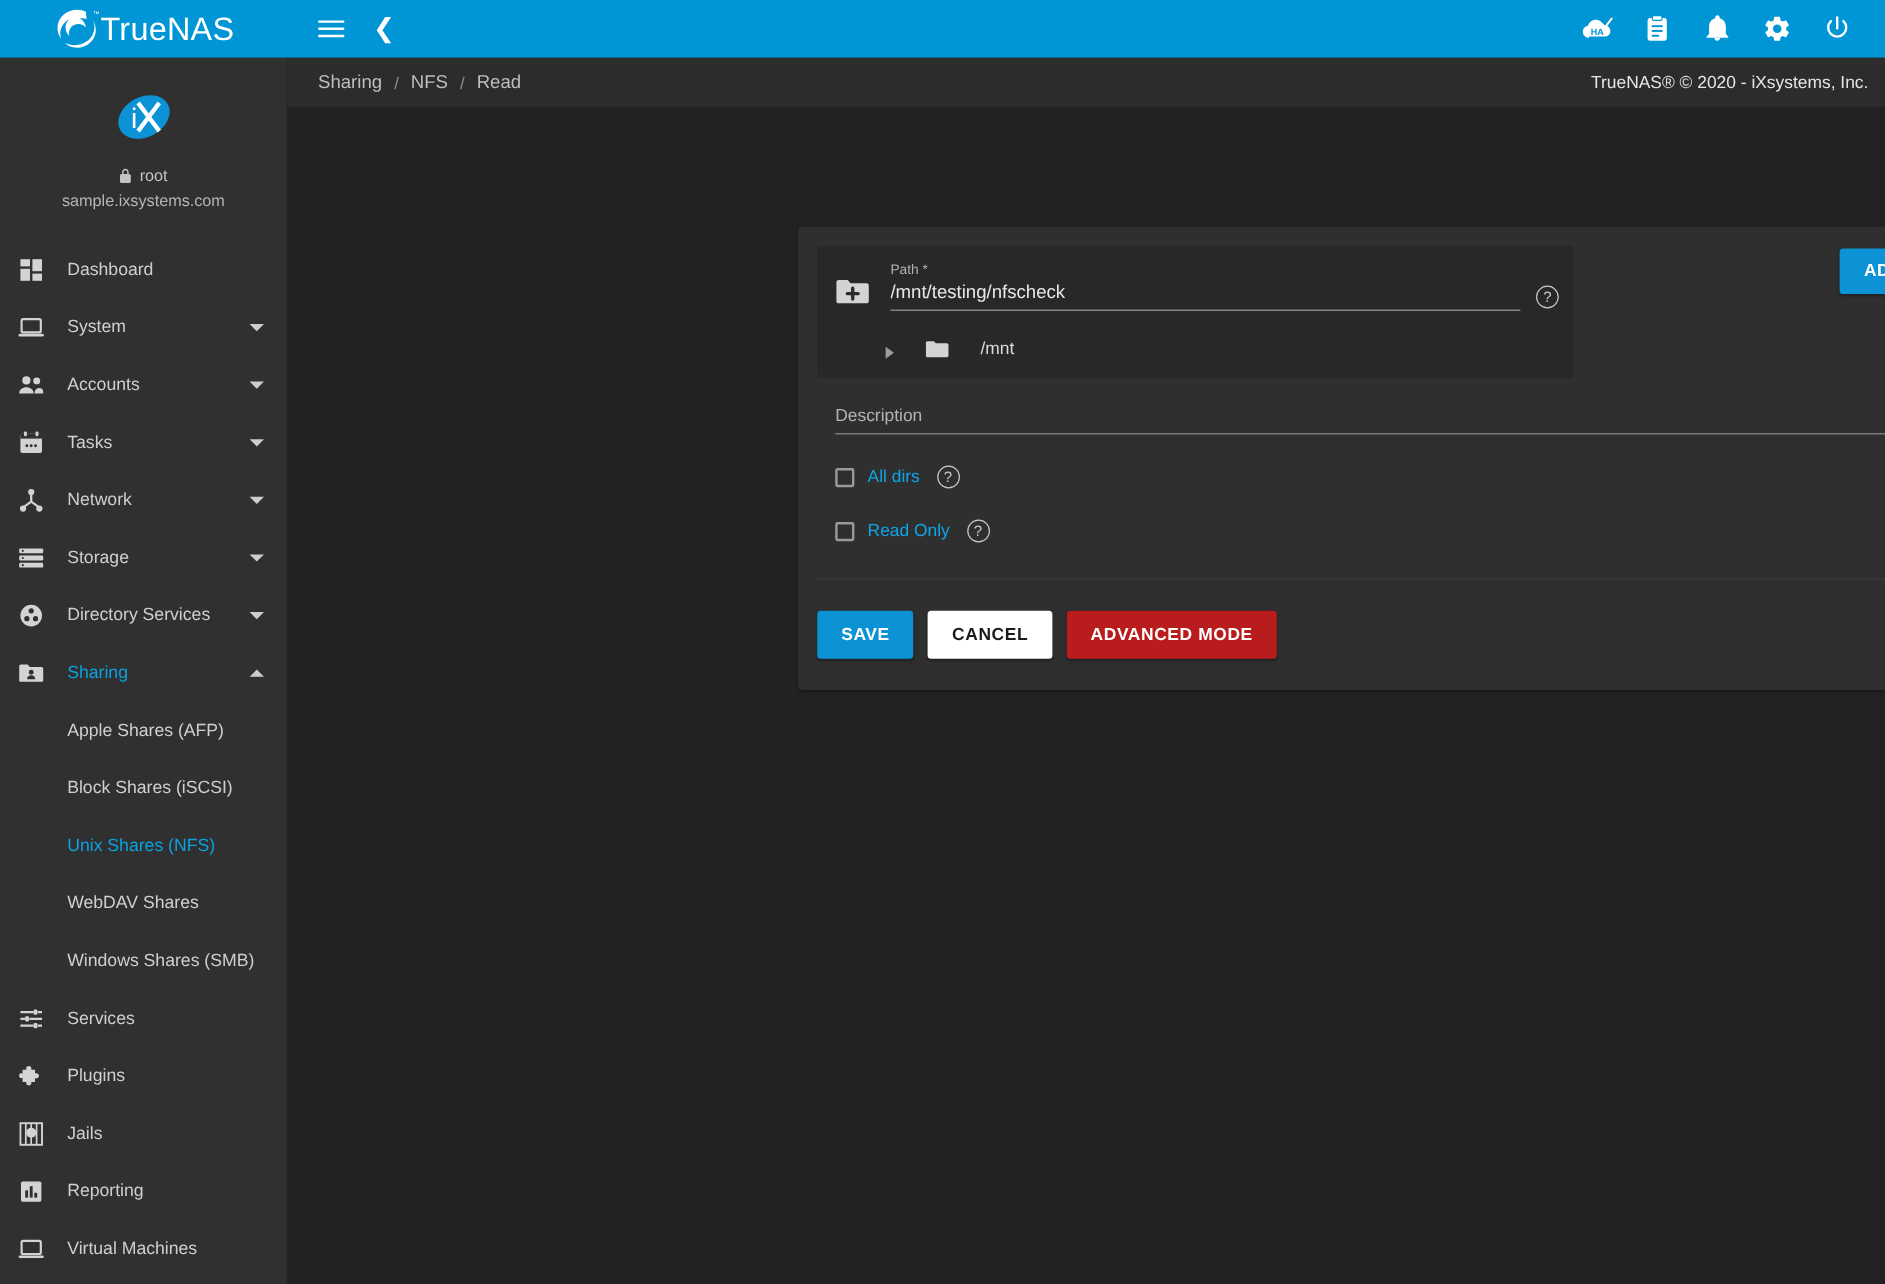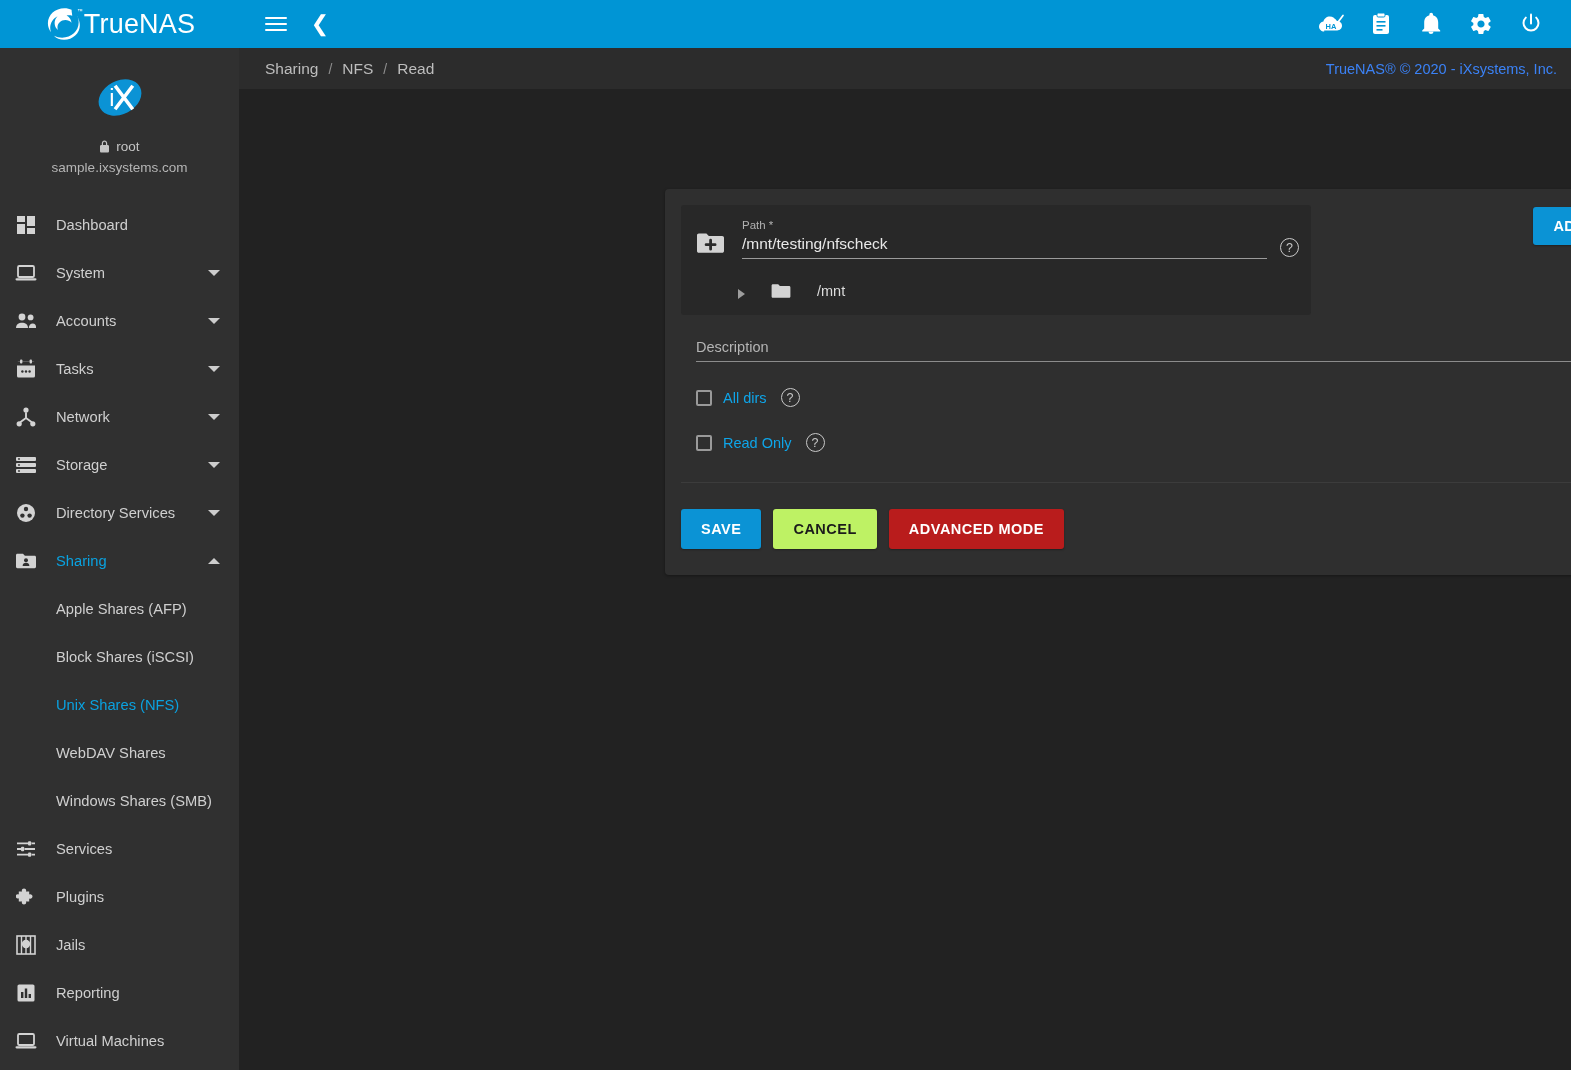--- a/index.html
+++ b/index.html
@@ -89,21 +89,21 @@
   
   .main { flex: 1; display: flex; flex-direction: column; min-width: 0; background: #222222; }
   .breadcrumb-bar {
     height: 41px; min-height: 41px; background: #2c2c2c;
     display: flex; align-items: center; padding: 0 14px 0 26px;
   }
   .crumbs { display: flex; align-items: center; gap: 10px; }
   .crumb { color: #bdbdbd; font-size: 15.5px; cursor: pointer; }
   .crumb.last { cursor: default; }
   .crumb-sep { color: #8e8e8e; font-size: 14px; }
-  .copyright { margin-left: auto; color: #3b82f6; font-size: 14.5px; }
+  .copyright { margin-left: auto; color: #e5e5e5; font-size: 14.5px; }
 
   .content { flex: 1; padding: 30px 0 0 0; position: relative; overflow: hidden; }
 
   .card {
     position: absolute; left: 426px; top: 100px;
     width: 957px;
     background: #2f2f2f;
     border-radius: 4px;
     box-shadow: 0 1px 3px rgba(0,0,0,.35);
   }
@@ -172,21 +172,21 @@
 
   .card-divider { height: 1px; background: #3c3c3c; margin-top: 30px; }
   .card-actions { display: flex; gap: 12px; padding: 26px 16px 26px 16px; }
   .btn {
     border: none; border-radius: 3px; cursor: pointer;
     font-size: 14.5px; font-weight: 600; letter-spacing: .5px;
     padding: 12px 20px; font-family: "Liberation Sans", sans-serif;
     box-shadow: 0 1px 2px rgba(0,0,0,.3);
   }
   .btn-save { background: #0b93d5; color: #ffffff; }
-  .btn-cancel { background: #bef264; color: #1b1b1b; }
+  .btn-cancel { background: #ffffff; color: #1b1b1b; }
   .btn-advanced { background: #b91c1c; color: #ffffff; }
 </style>
 </head>
 <body>
 
 <div class="app">
 
   <div class="topbar">
     <div class="brand">
       <svg class="brand-logo" viewBox="0 0 44 38">

